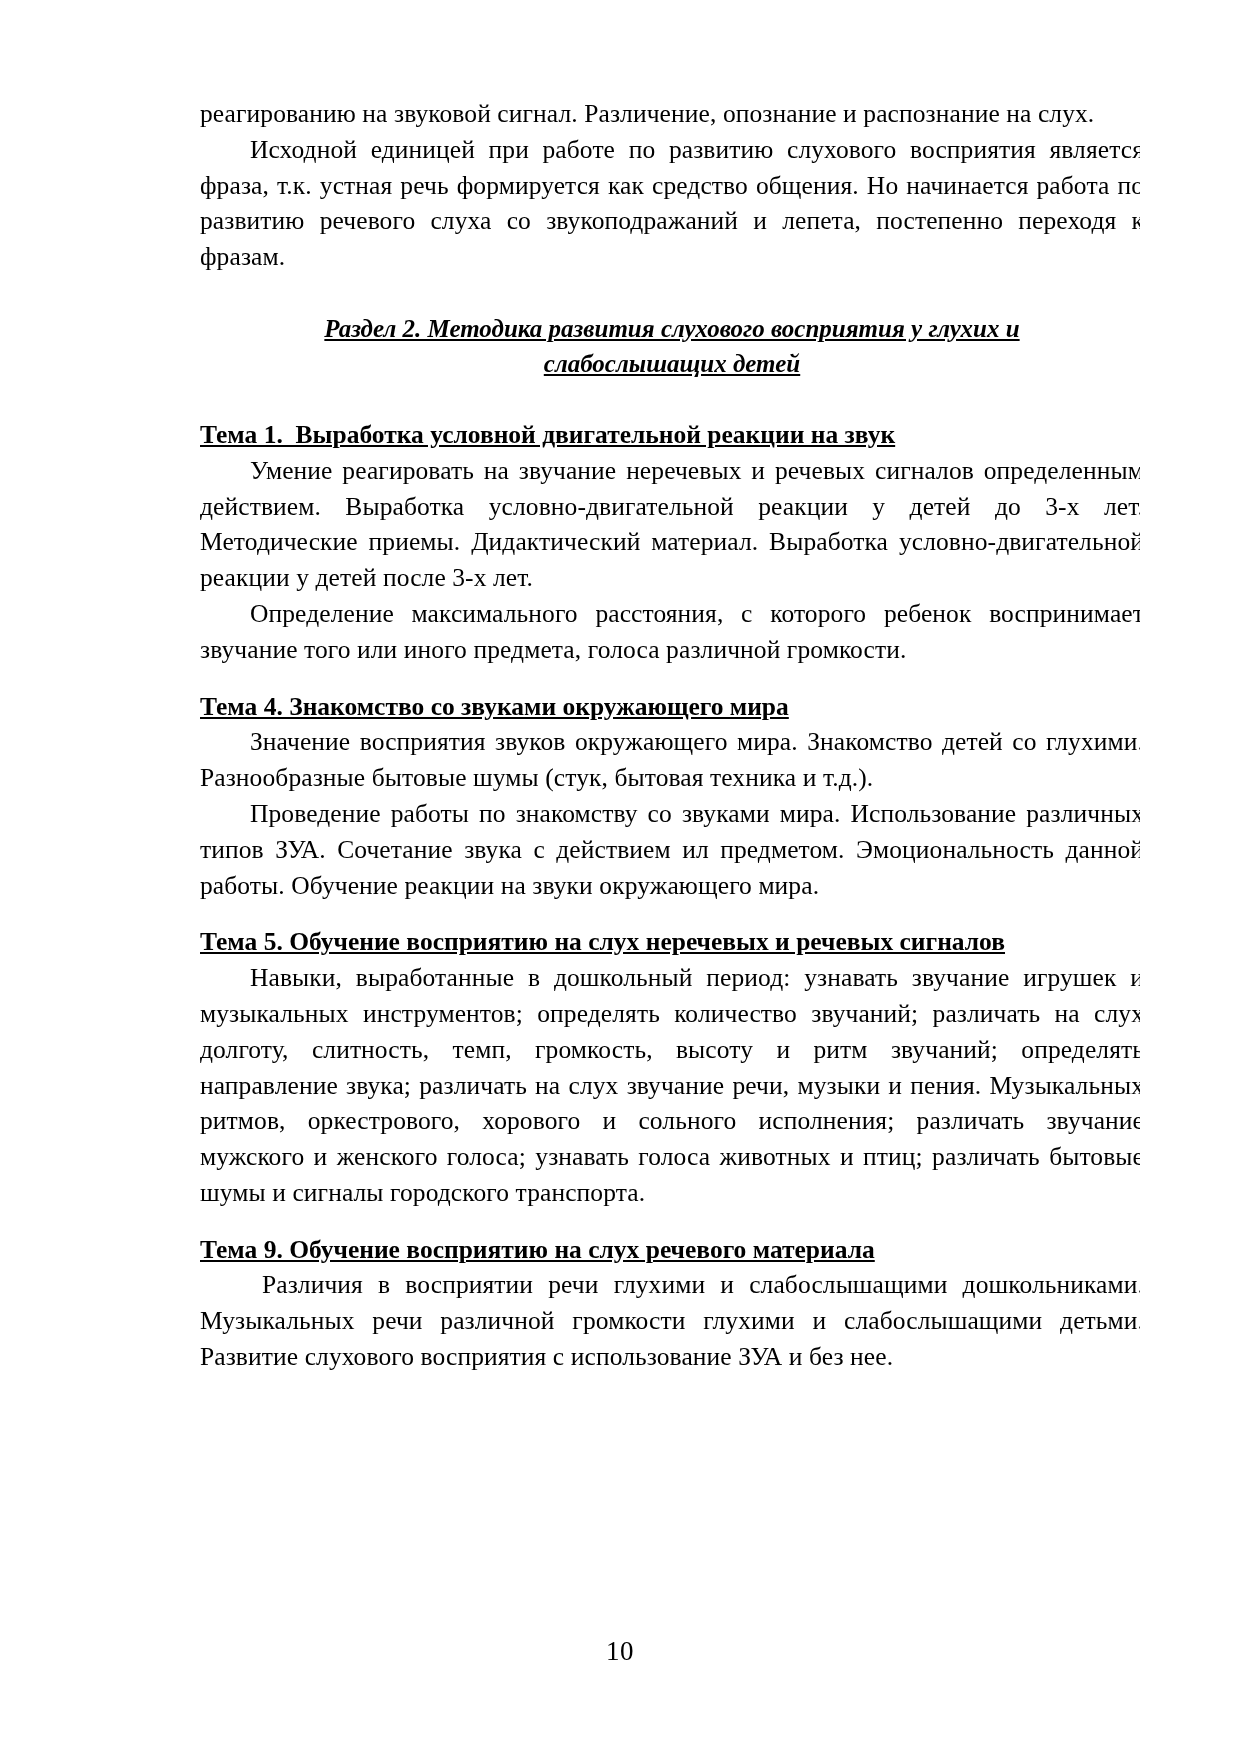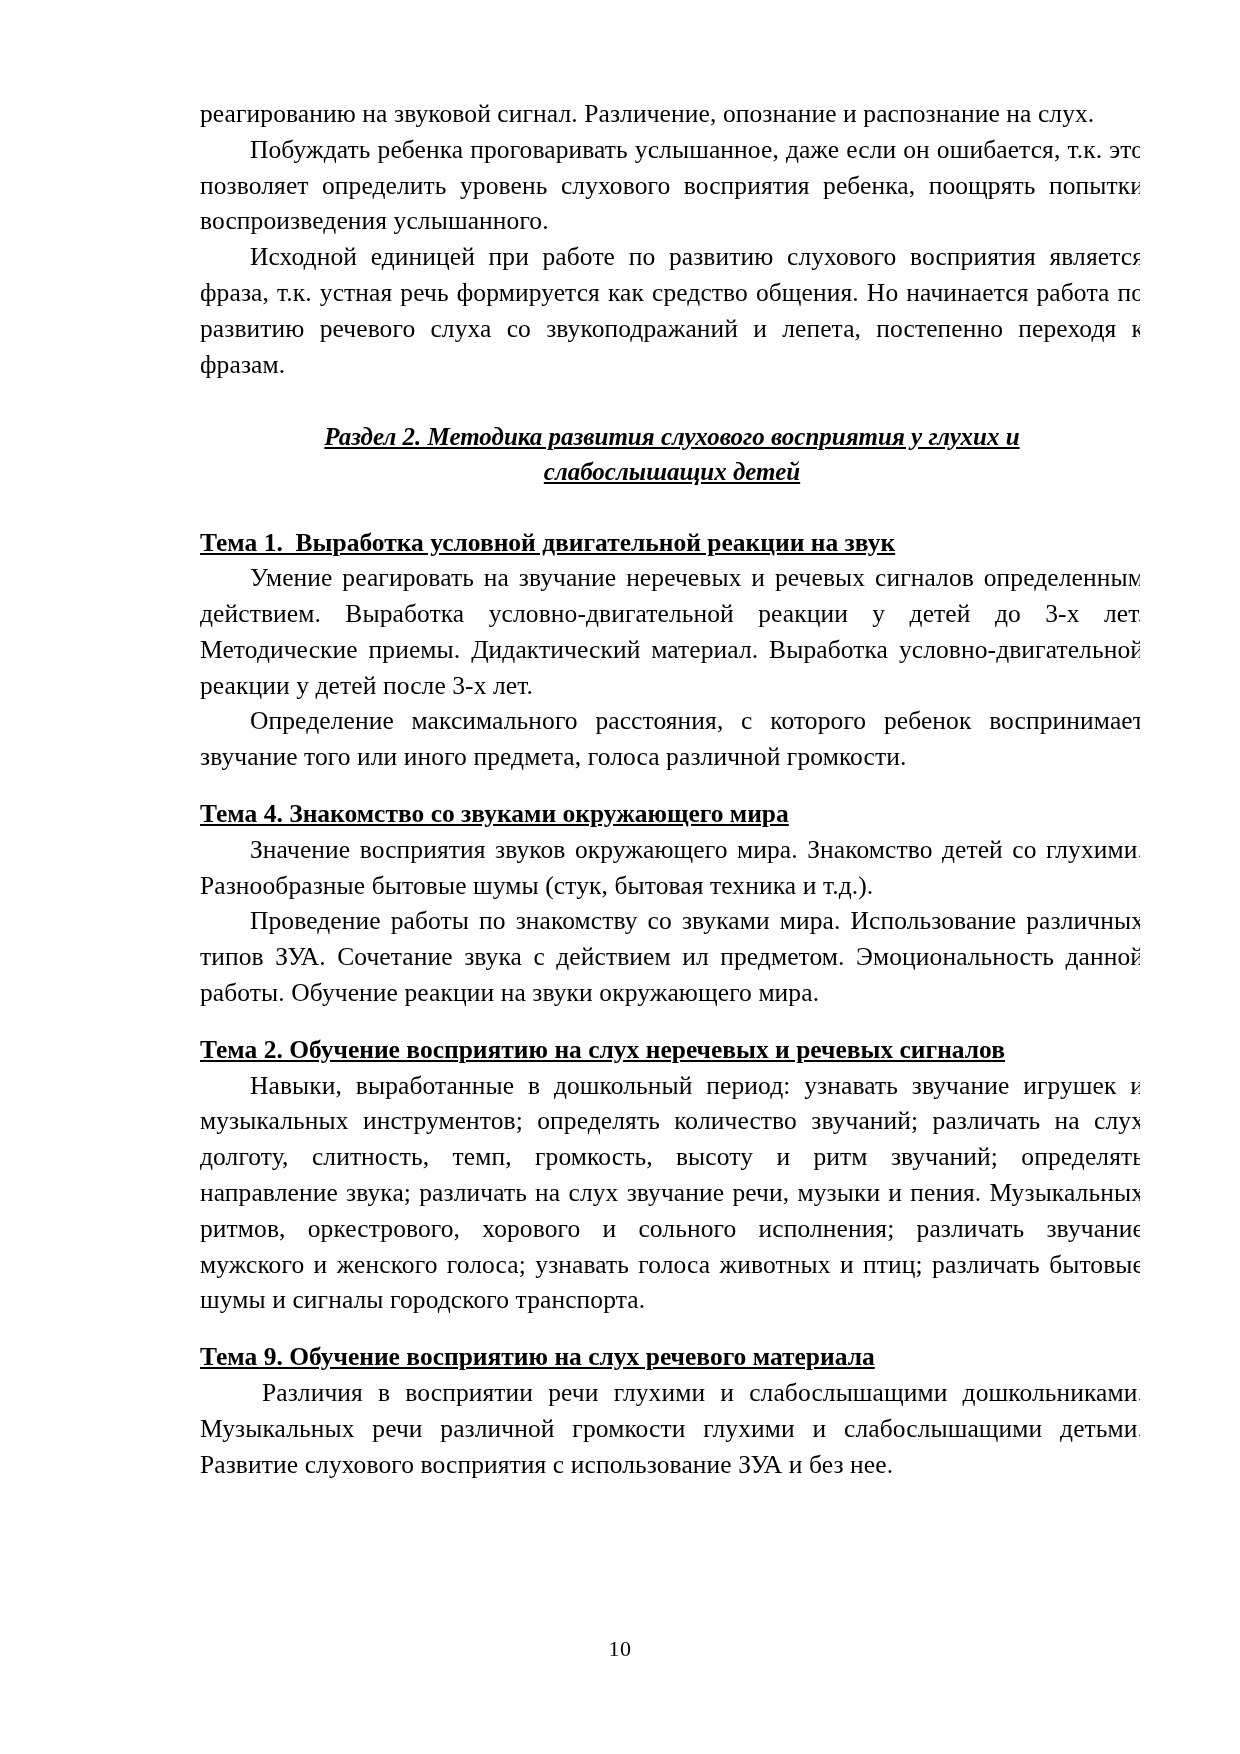--- a/index.html
+++ b/index.html
@@ -66,54 +66,53 @@
     text-decoration: underline;
   }
   .gap-sm { height: 21px; }
   .gap-md { height: 36px; }
   .page-number {
     position: absolute;
     left: 0;
     right: 0;
     top: 1638px;
     text-align: center;
-    font-size: 22px;
+    font-size: 27px;
     line-height: 1;
     letter-spacing: 0.5px;
   }
 </style>
 </head>
 <body>
 
 <div class="page">
   <div class="content">
 
     <p class="body-text no-indent">реагированию на звуковой сигнал. Различение, опознание и распознание на слух.</p>
-    <p class="body-text">Побуждать ребенка проговаривать услышанное, даже если он ошибается, т.к. это позволяет определить уровень слухового восприятия ребенка, поощрять попытки воспроизведения услышанного.</p>
     <p class="body-text">Исходной единицей при работе по развитию слухового восприятия является фраза, т.к. устная речь формируется как средство общения. Но начинается работа по развитию речевого слуха со звукоподражаний и лепета, постепенно переходя к фразам.</p>
 
     <div class="gap-md"></div>
 
     <p class="section-heading">Раздел 2. Методика развития слухового восприятия у глухих и слабослышащих детей</p>
 
     <div class="gap-md"></div>
 
     <p class="topic-heading">Тема 1.  Выработка условной двигательной реакции на звук</p>
     <p class="body-text">Умение реагировать на звучание неречевых и речевых сигналов определенным действием. Выработка условно-двигательной реакции у детей до 3-х лет. Методические приемы. Дидактический материал. Выработка условно-двигательной реакции у детей после 3-х лет.</p>
     <p class="body-text">Определение максимального расстояния, с которого ребенок воспринимает звучание того или иного предмета, голоса различной громкости.</p>
 
     <div class="gap-sm"></div>
 
     <p class="topic-heading">Тема 4. Знакомство со звуками окружающего мира</p>
     <p class="body-text">Значение восприятия звуков окружающего мира. Знакомство детей со глухими. Разнообразные бытовые шумы (стук, бытовая техника и т.д.).</p>
     <p class="body-text">Проведение работы по знакомству со звуками мира. Использование различных типов ЗУА. Сочетание звука с действием ил предметом. Эмоциональность данной работы. Обучение реакции на звуки окружающего мира.</p>
 
     <div class="gap-sm"></div>
 
-    <p class="topic-heading">Тема 2. Обучение восприятию на слух неречевых и речевых сигналов</p>
+    <p class="topic-heading">Тема 5. Обучение восприятию на слух неречевых и речевых сигналов</p>
     <p class="body-text">Навыки, выработанные в дошкольный период: узнавать звучание игрушек и музыкальных инструментов; определять количество звучаний; различать на слух долготу, слитность, темп, громкость, высоту и ритм звучаний; определять направление звука; различать на слух звучание речи, музыки и пения. Музыкальных ритмов, оркестрового, хорового и сольного исполнения; различать звучание мужского и женского голоса; узнавать голоса животных и птиц; различать бытовые шумы и сигналы городского транспорта.</p>
 
     <div class="gap-sm"></div>
 
     <p class="topic-heading">Тема 9. Обучение восприятию на слух речевого материала</p>
     <p class="body-text wide-indent"> Различия в восприятии речи глухими и слабослышащими дошкольниками. Музыкальных речи различной громкости глухими и слабослышащими детьми. Развитие слухового восприятия с использование ЗУА и без нее.</p>
 
   </div>
 
   <div class="page-number">10</div>

